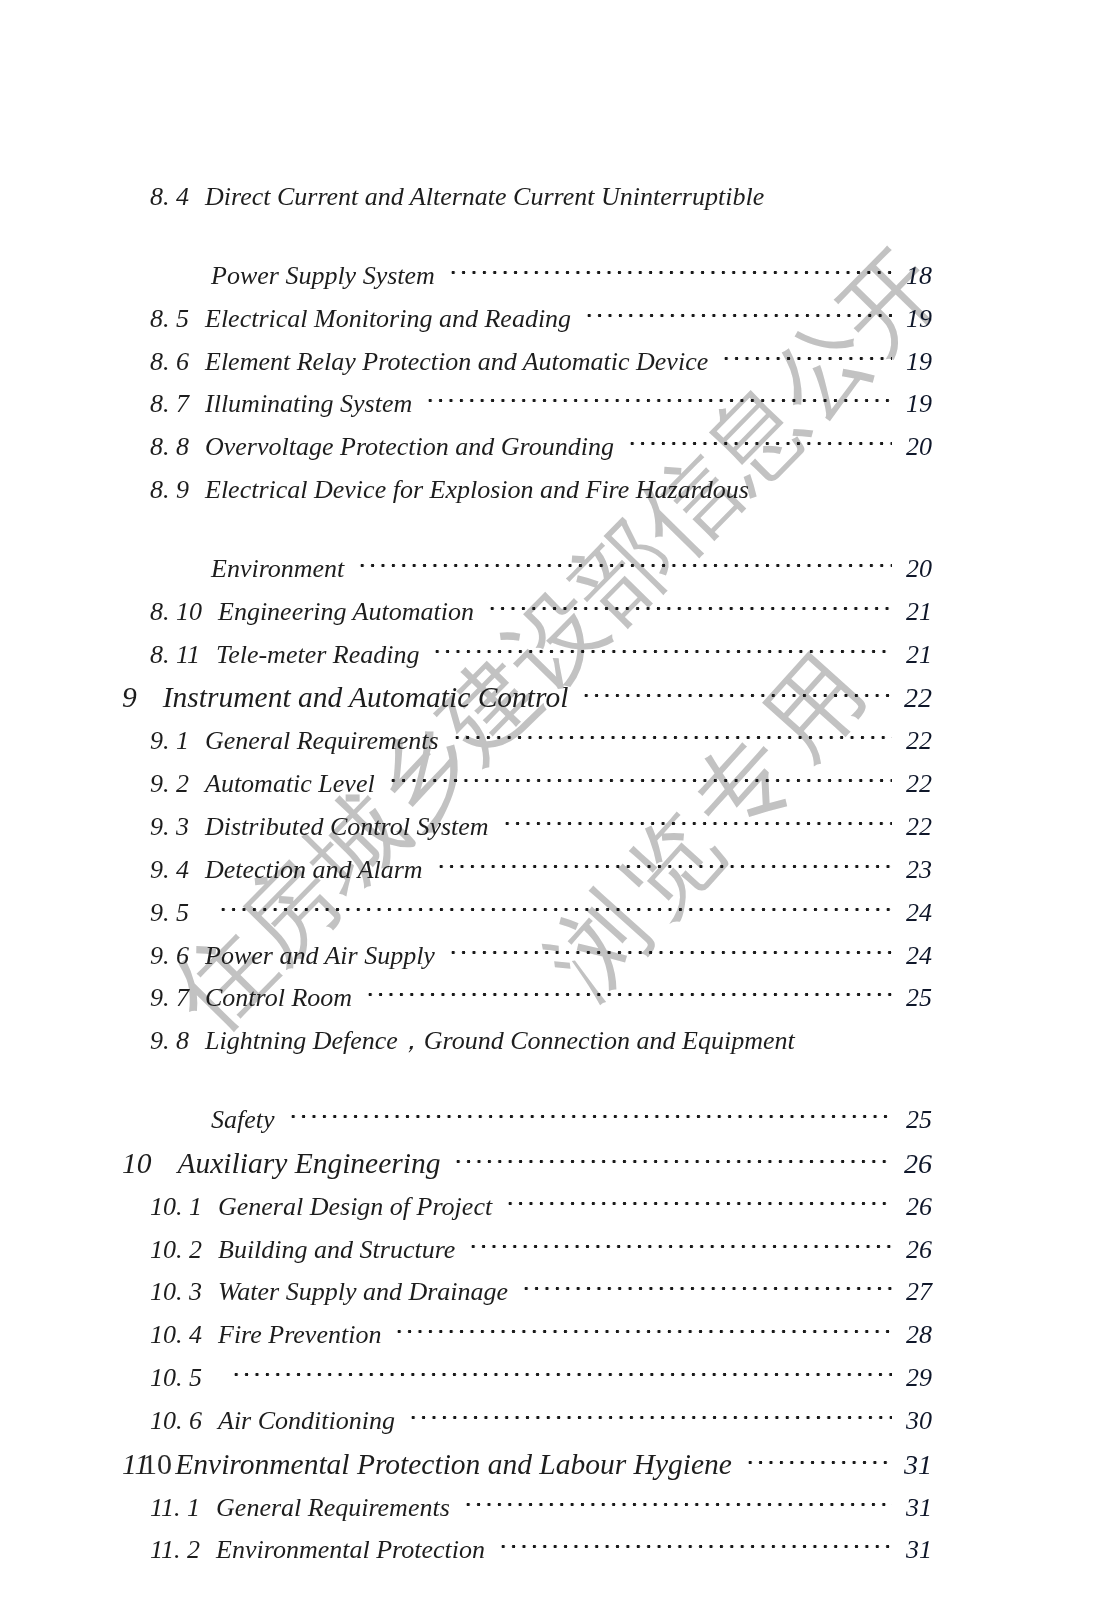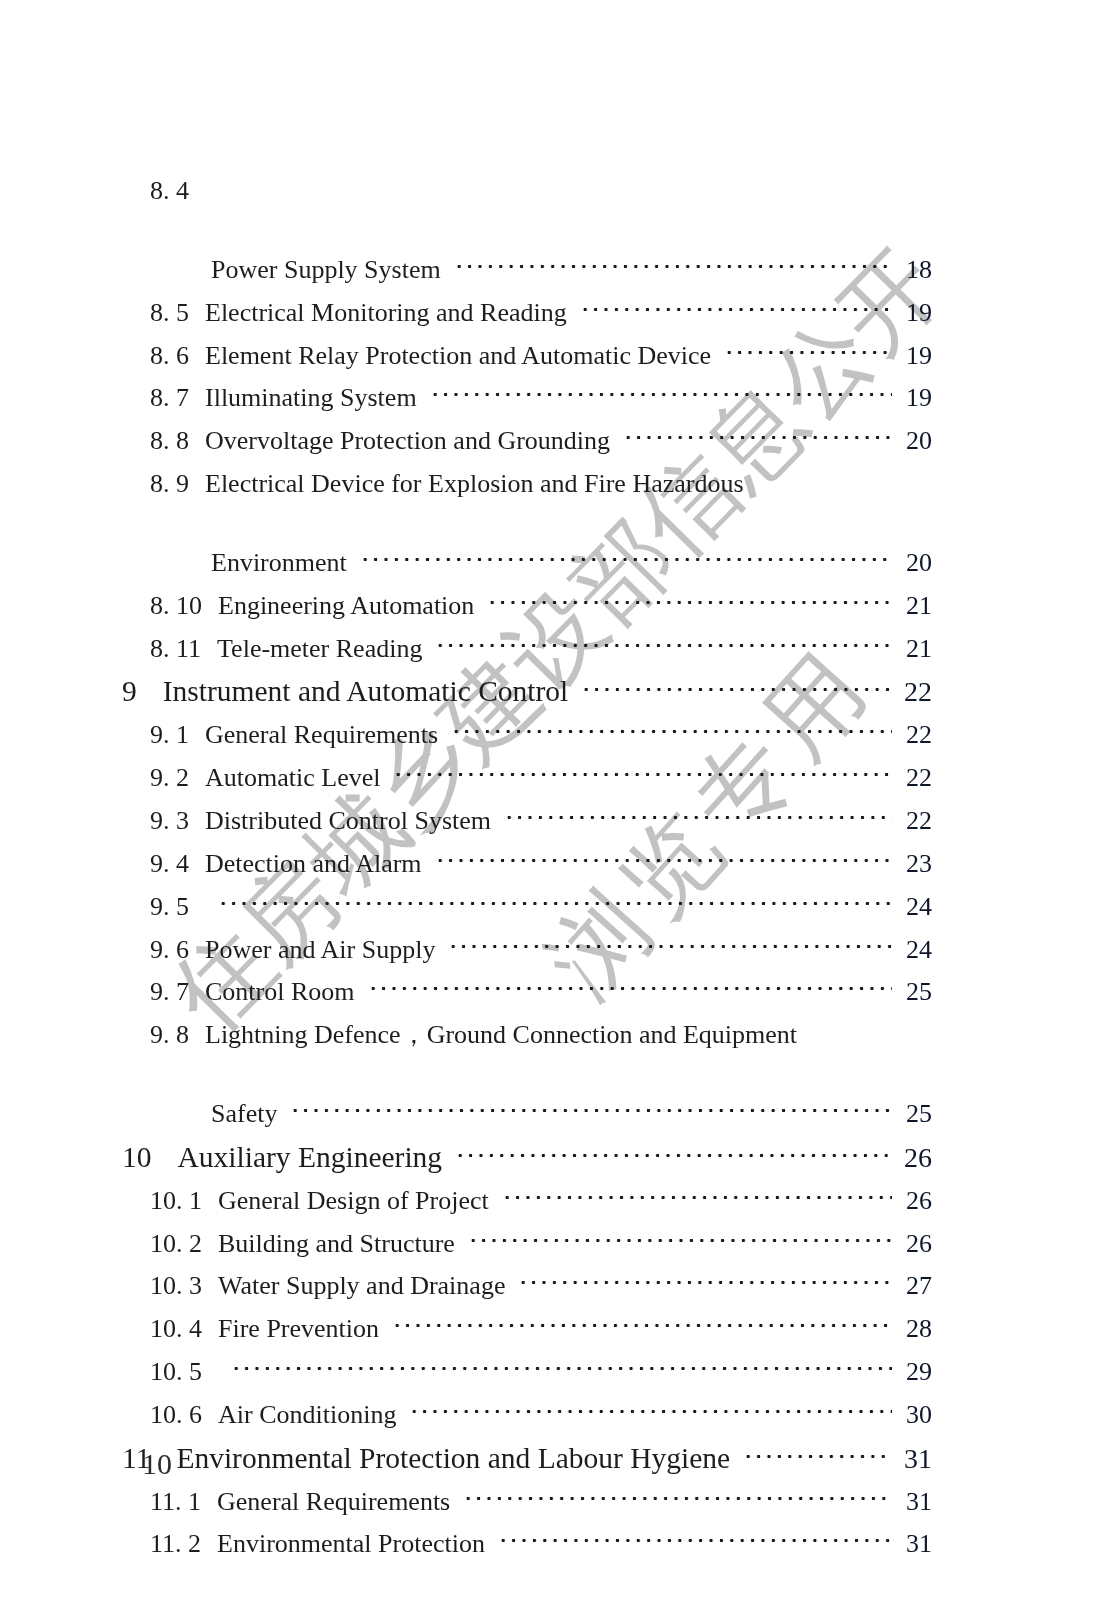--- a/index.html
+++ b/index.html
@@ -34,23 +34,24 @@
     left: 712px; top: 822px;
     font-size: 95px;
     letter-spacing: 12px;
     transform: translate(-50%, -50%) rotate(-48deg);
   }
 
   
   .toc {
     position: absolute;
     left: 120px;
-    top: 170px;
+    top: 176px;
     width: 812px;
     z-index: 1;
+    font-style: italic;
   }
   .row { }
   .line {
     display: flex;
     align-items: baseline;
     line-height: 42.85px;
     white-space: nowrap;
   }
   .lvl2 { font-size: 26px; padding-left: 30px; }
   .lvl1 { font-size: 29.5px; padding-left: 2px; }
@@ -87,20 +88,21 @@
 </head>
 <body>
 
 <div class="watermark wm-line1">住房城乡建设部信息公开</div>
 <div class="watermark wm-line2">浏览专用</div>
 
 <div class="toc">
     <div class="row lvl2">
     <div class="line line1">
       <span class="num">8. 4</span>
+      <span class="title">Direct Current and Alternate Current Uninterruptible</span>
 
     </div>
     <div class="line line2">
       <span class="title">Power Supply System</span>
       <span class="leader"></span>
       <span class="page">18</span>
     </div>
   </div>
     <div class="row lvl2">
     <div class="line line1">

